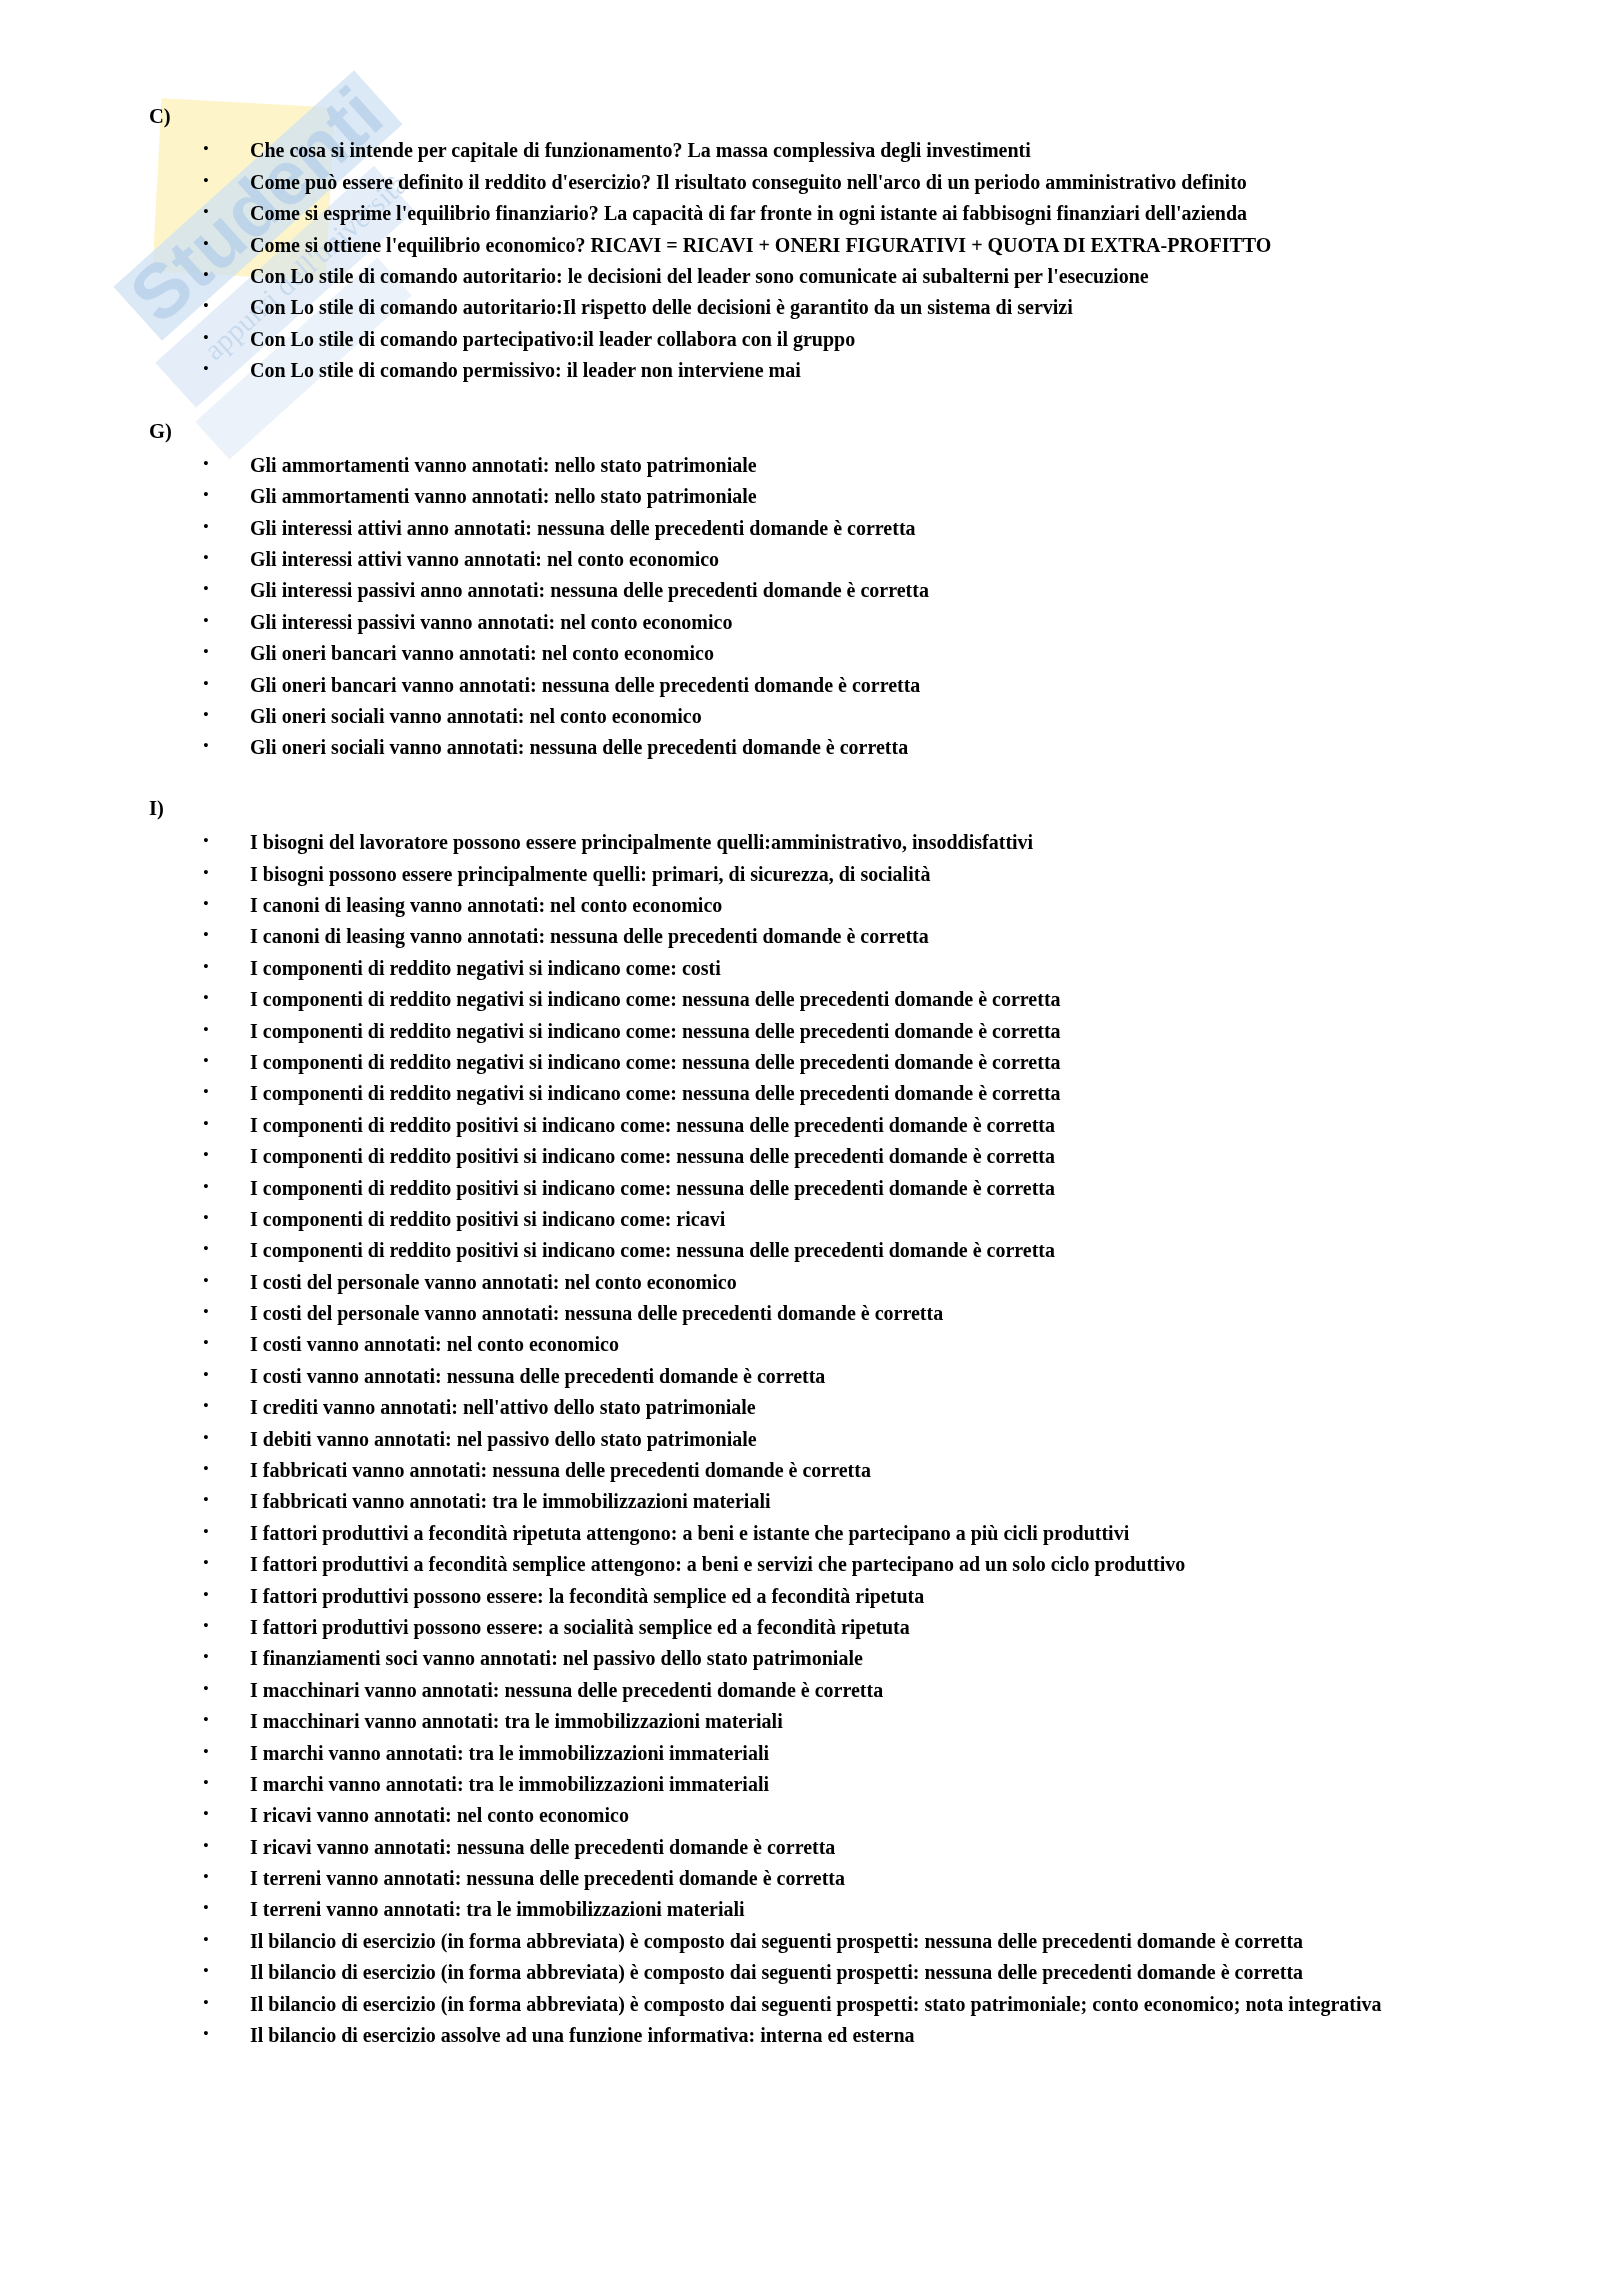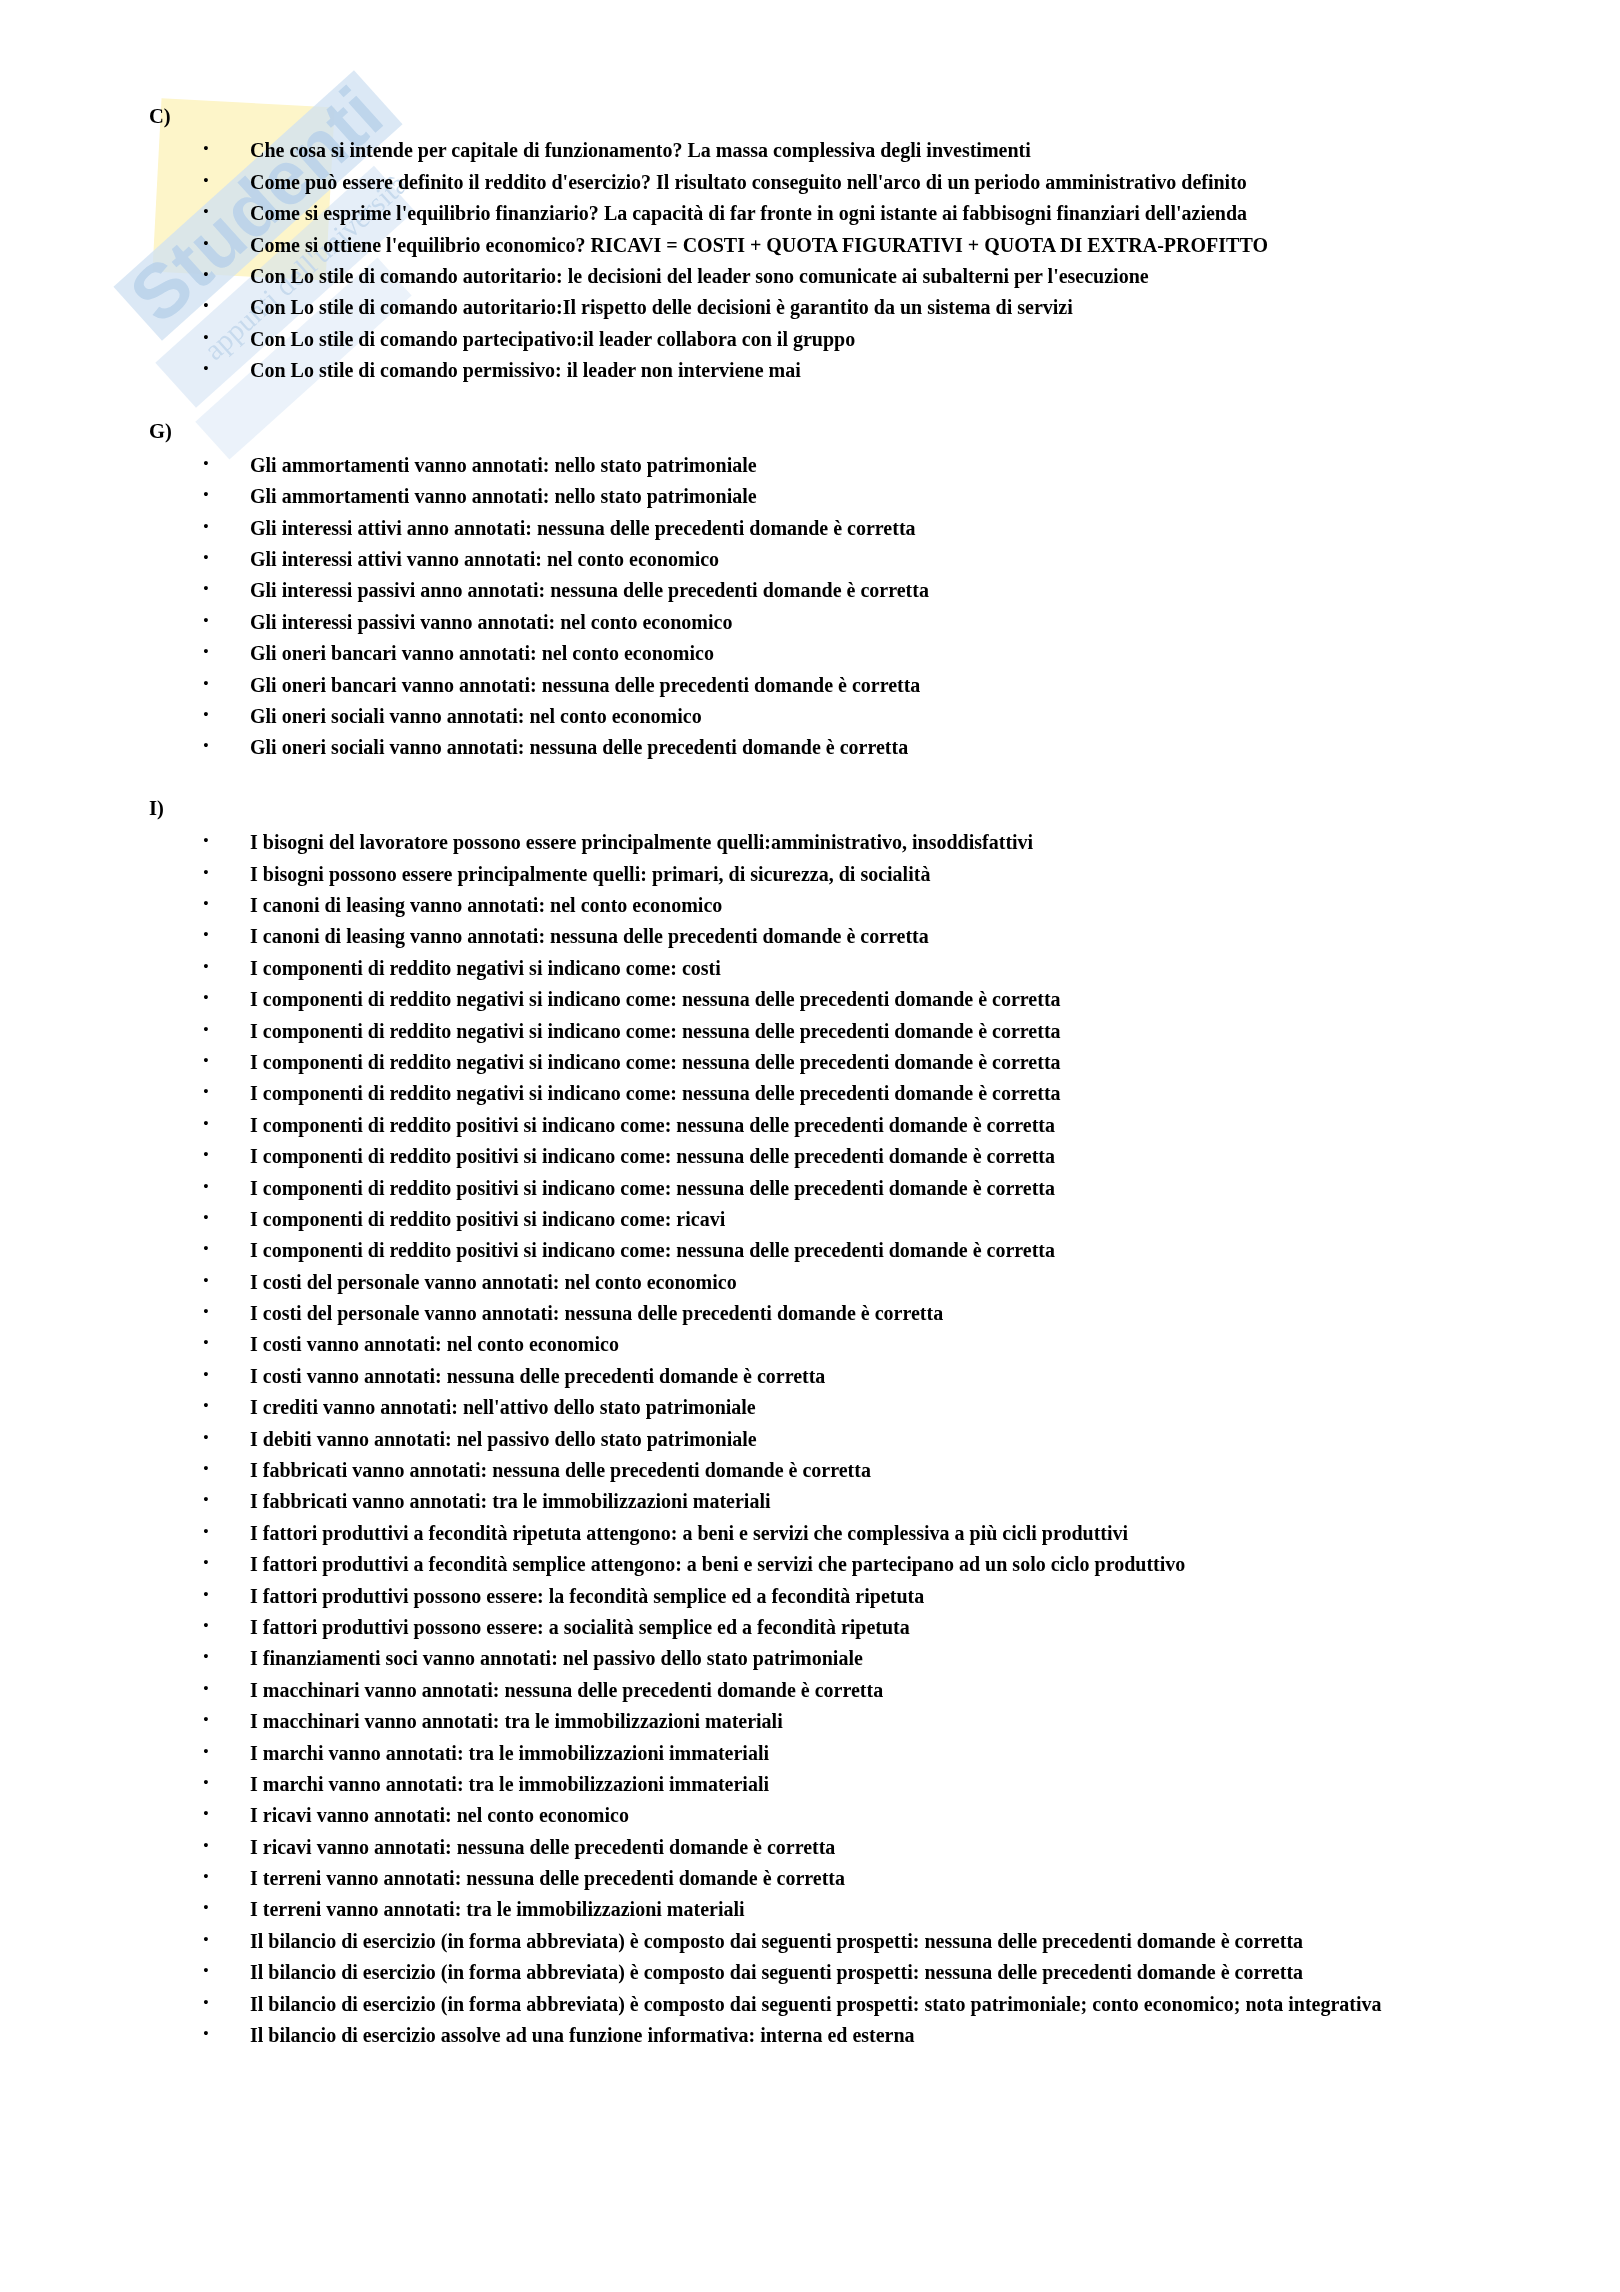--- a/index.html
+++ b/index.html
@@ -111,21 +111,21 @@
 
   <div class="content">
     <div class="top-pad"></div>
     <div id="sections-root">
         <div class="section">
           <div class="section-letter">C)</div>
           <ul class="qa-list">
             <li class="qa-item"><span class="bullet">•</span><span class="q">Che cosa si intende per capitale di funzionamento? </span><span class="a">La massa complessiva degli investimenti</span></li>
             <li class="qa-item"><span class="bullet">•</span><span class="q">Come può essere definito il reddito d'esercizio? </span><span class="a">Il risultato conseguito nell'arco di un periodo amministrativo definito</span></li>
             <li class="qa-item"><span class="bullet">•</span><span class="q">Come si esprime l'equilibrio finanziario? </span><span class="a">La capacità di far fronte in ogni istante ai fabbisogni finanziari dell'azienda</span></li>
-            <li class="qa-item"><span class="bullet">•</span><span class="q">Come si ottiene l'equilibrio economico? </span><span class="a">RICAVI = COSTI + QUOTA FIGURATIVI + QUOTA DI EXTRA-PROFITTO</span></li>
+            <li class="qa-item"><span class="bullet">•</span><span class="q">Come si ottiene l'equilibrio economico? </span><span class="a">RICAVI = RICAVI + ONERI FIGURATIVI + QUOTA DI EXTRA-PROFITTO</span></li>
             <li class="qa-item"><span class="bullet">•</span><span class="q">Con Lo stile di comando autoritario: </span><span class="a">le decisioni del leader sono comunicate ai subalterni per l'esecuzione</span></li>
             <li class="qa-item"><span class="bullet">•</span><span class="q">Con Lo stile di comando autoritario:</span><span class="a">Il rispetto delle decisioni è garantito da un sistema di servizi</span></li>
             <li class="qa-item"><span class="bullet">•</span><span class="q">Con Lo stile di comando partecipativo:</span><span class="a">il leader collabora con il gruppo</span></li>
             <li class="qa-item"><span class="bullet">•</span><span class="q">Con Lo stile di comando permissivo: </span><span class="a">il leader non interviene mai</span></li>
           </ul>
         </div>
         <div class="section">
           <div class="section-letter">G)</div>
           <ul class="qa-list">
             <li class="qa-item"><span class="bullet">•</span><span class="q">Gli ammortamenti vanno annotati: </span><span class="a">nello stato patrimoniale</span></li>
@@ -158,21 +158,21 @@
             <li class="qa-item"><span class="bullet">•</span><span class="q">I componenti di reddito positivi si indicano come: </span><span class="a">ricavi</span></li>
             <li class="qa-item"><span class="bullet">•</span><span class="q">I componenti di reddito positivi si indicano come: </span><span class="a">nessuna delle precedenti domande è corretta</span></li>
             <li class="qa-item"><span class="bullet">•</span><span class="q">I costi del personale vanno annotati: </span><span class="a">nel conto economico</span></li>
             <li class="qa-item"><span class="bullet">•</span><span class="q">I costi del personale vanno annotati: </span><span class="a">nessuna delle precedenti domande è corretta</span></li>
             <li class="qa-item"><span class="bullet">•</span><span class="q">I costi vanno annotati: </span><span class="a">nel conto economico</span></li>
             <li class="qa-item"><span class="bullet">•</span><span class="q">I costi vanno annotati: </span><span class="a">nessuna delle precedenti domande è corretta</span></li>
             <li class="qa-item"><span class="bullet">•</span><span class="q">I crediti vanno annotati: </span><span class="a">nell'attivo dello stato patrimoniale</span></li>
             <li class="qa-item"><span class="bullet">•</span><span class="q">I debiti vanno annotati: </span><span class="a">nel passivo dello stato patrimoniale</span></li>
             <li class="qa-item"><span class="bullet">•</span><span class="q">I fabbricati vanno annotati: </span><span class="a">nessuna delle precedenti domande è corretta</span></li>
             <li class="qa-item"><span class="bullet">•</span><span class="q">I fabbricati vanno annotati: </span><span class="a">tra le immobilizzazioni materiali</span></li>
-            <li class="qa-item"><span class="bullet">•</span><span class="q">I fattori produttivi a fecondità ripetuta attengono: </span><span class="a">a beni e servizi che complessiva a più cicli produttivi</span></li>
+            <li class="qa-item"><span class="bullet">•</span><span class="q">I fattori produttivi a fecondità ripetuta attengono: </span><span class="a">a beni e istante che partecipano a più cicli produttivi</span></li>
             <li class="qa-item"><span class="bullet">•</span><span class="q">I fattori produttivi a fecondità semplice attengono: </span><span class="a">a beni e servizi che partecipano ad un solo ciclo produttivo</span></li>
             <li class="qa-item"><span class="bullet">•</span><span class="q">I fattori produttivi possono essere: </span><span class="a">la fecondità semplice ed a fecondità ripetuta</span></li>
             <li class="qa-item"><span class="bullet">•</span><span class="q">I fattori produttivi possono essere: </span><span class="a">a socialità semplice ed a fecondità ripetuta</span></li>
             <li class="qa-item"><span class="bullet">•</span><span class="q">I finanziamenti soci vanno annotati: </span><span class="a">nel passivo dello stato patrimoniale</span></li>
             <li class="qa-item"><span class="bullet">•</span><span class="q">I macchinari vanno annotati: </span><span class="a">nessuna delle precedenti domande è corretta</span></li>
             <li class="qa-item"><span class="bullet">•</span><span class="q">I macchinari vanno annotati: </span><span class="a">tra le immobilizzazioni materiali</span></li>
             <li class="qa-item"><span class="bullet">•</span><span class="q">I marchi vanno annotati: </span><span class="a">tra le immobilizzazioni immateriali</span></li>
             <li class="qa-item"><span class="bullet">•</span><span class="q">I marchi vanno annotati: </span><span class="a">tra le immobilizzazioni immateriali</span></li>
             <li class="qa-item"><span class="bullet">•</span><span class="q">I ricavi vanno annotati: </span><span class="a">nel conto economico</span></li>
             <li class="qa-item"><span class="bullet">•</span><span class="q">I ricavi vanno annotati: </span><span class="a">nessuna delle precedenti domande è corretta</span></li>

